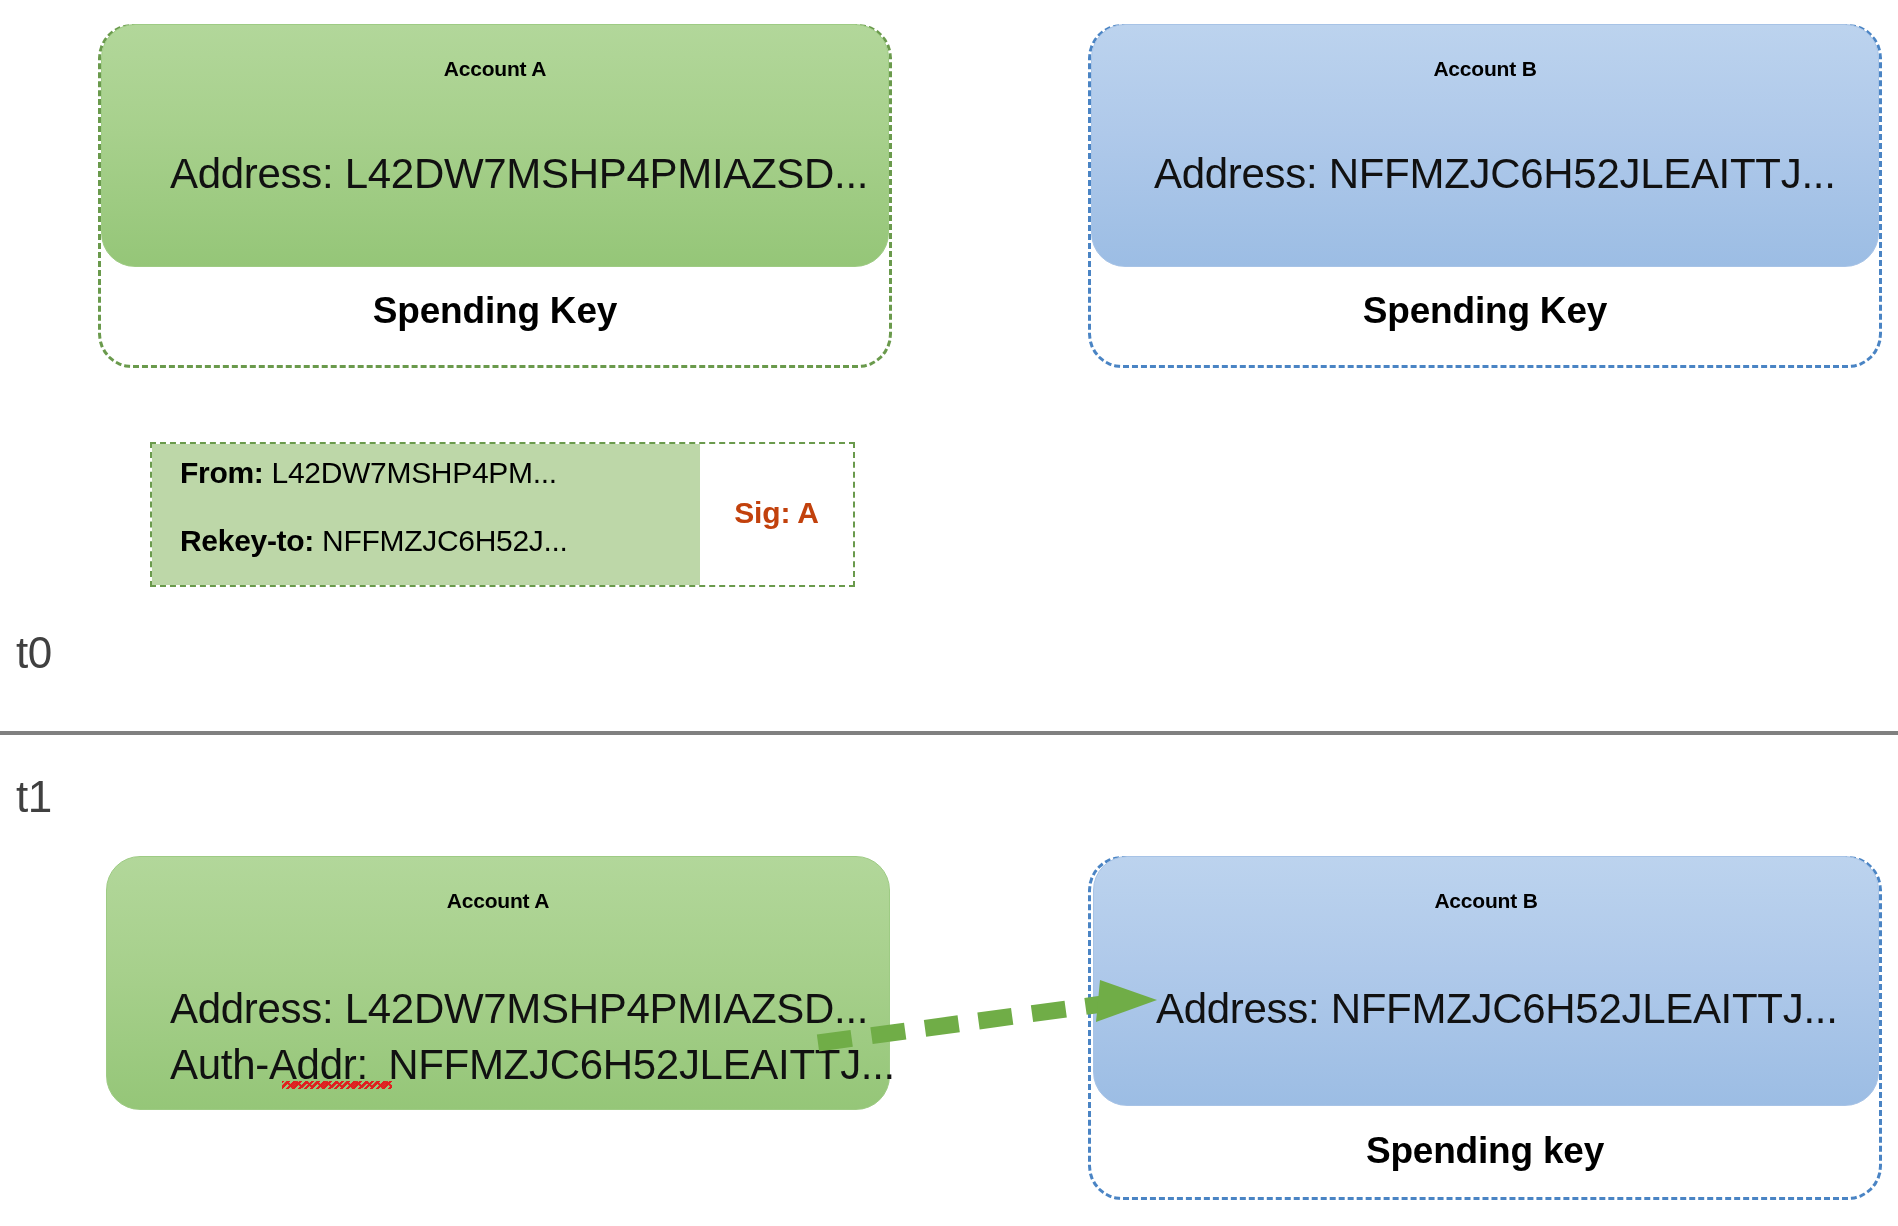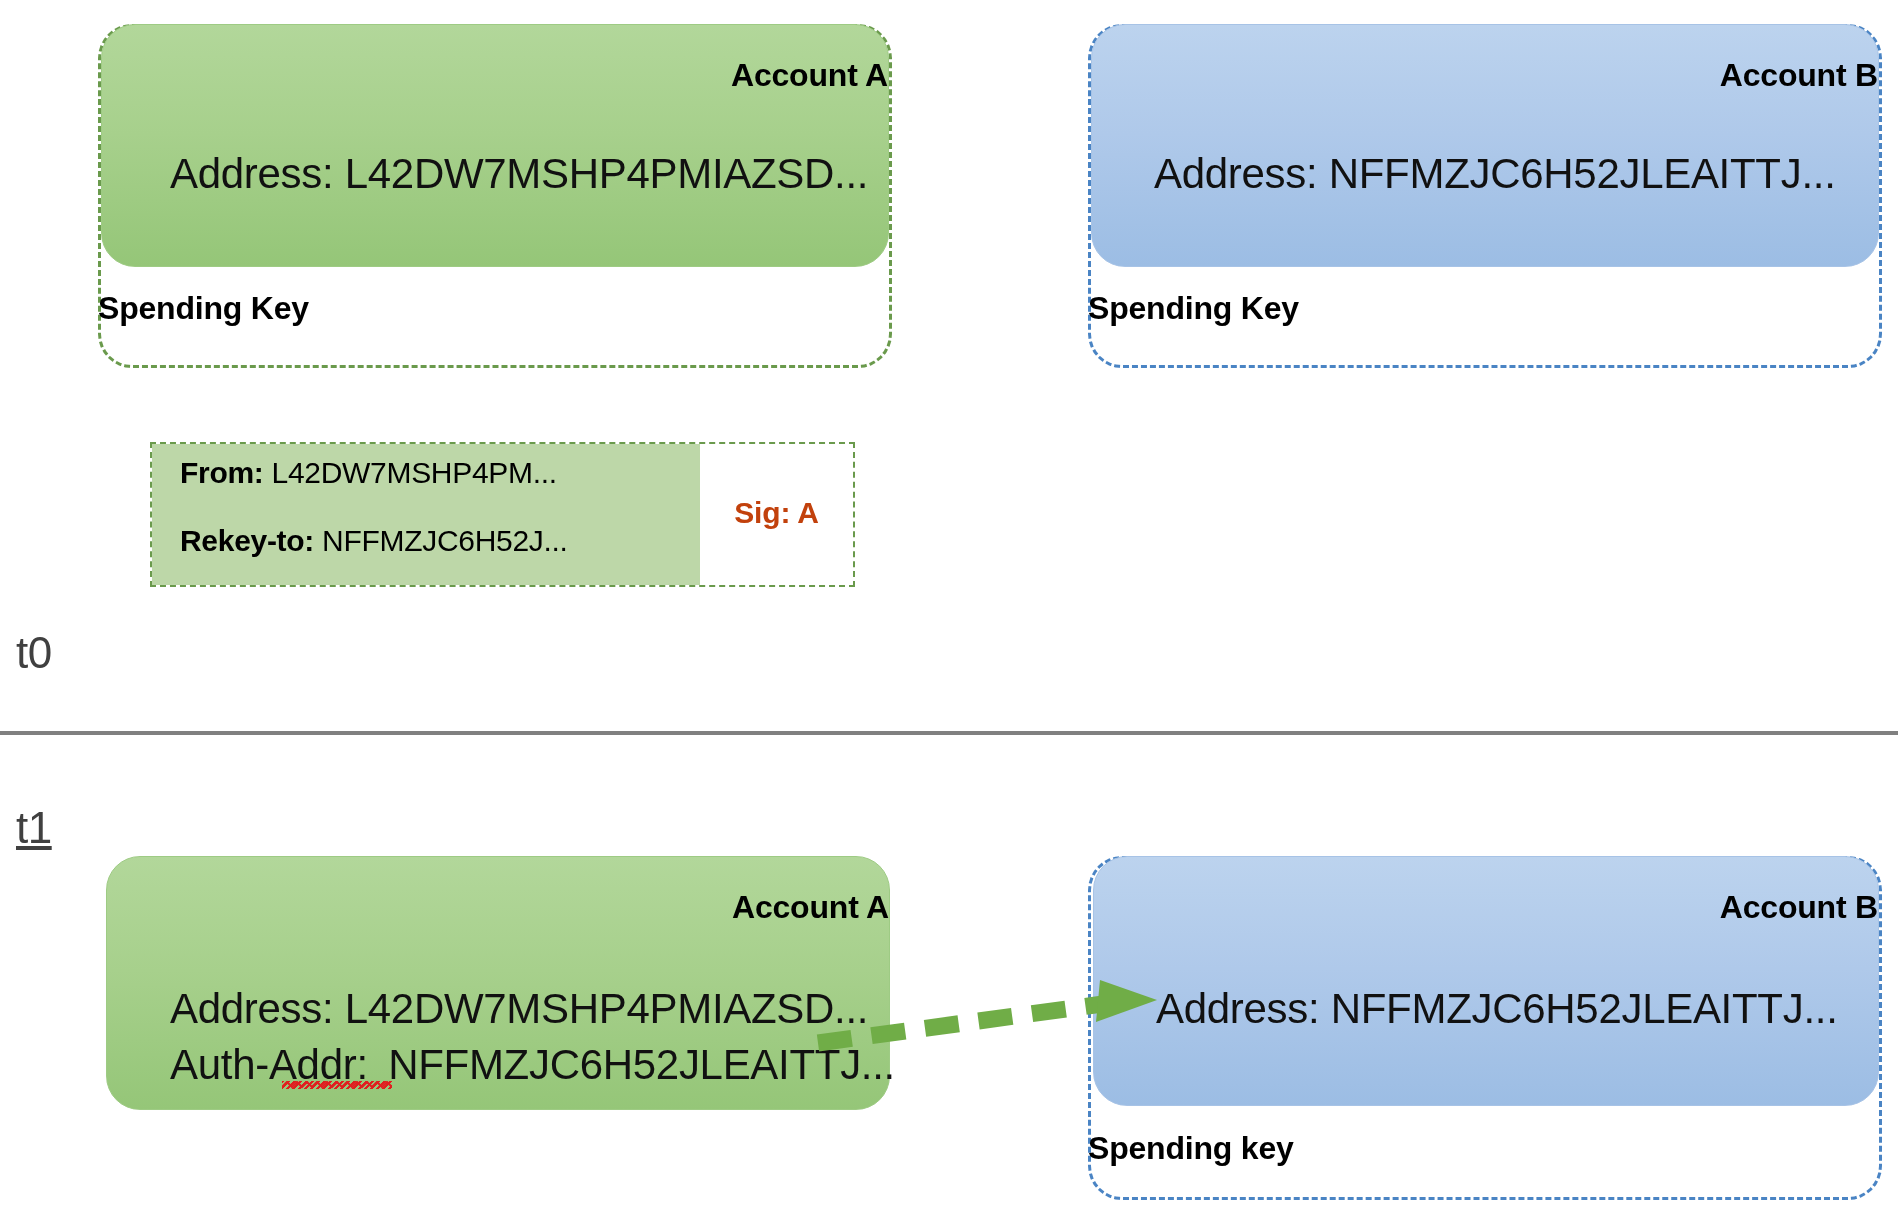--- a/index.html
+++ b/index.html
@@ -39,40 +39,40 @@
   }
   .solid-card.blue {
     background: linear-gradient(to bottom, #BCD3EE 0%, #AFC9EA 45%, #9CBDE4 100%);
     border: 1px solid #A7C3E6;
   }
 
   .card-title {
     position: absolute;
     left: 0;
     right: 0;
-    text-align: right;
+    text-align: center;
     font-weight: bold;
-    font-size: 32px;
+    font-size: 21px;
     color: #000000;
     letter-spacing: -0.2px;
   }
   .card-line {
     position: absolute;
     font-size: 42px;
     color: #111111;
     white-space: nowrap;
     letter-spacing: -0.3px;
   }
   .key-label {
     position: absolute;
     left: 0;
     right: 0;
-    text-align: left;
+    text-align: center;
     font-weight: bold;
-    font-size: 32px;
+    font-size: 37px;
     color: #000000;
     letter-spacing: -0.2px;
   }
 
   
   .squiggle {
     position: absolute;
     height: 8px;
     background-image:
       repeating-linear-gradient(135deg,
@@ -167,21 +167,21 @@
       <span style="margin-left:0;">NFFMZJC6H52J...</span>
     </div>
 
     <div class="tx-sig" style="left:548px; top:52px; width:153px;">Sig: A</div>
   </div>
 
   <div class="time-label" style="left:16px; top:628px;">t0</div>
 
   <div class="divider" style="top:731px;"></div>
 
-  <div class="time-label" style="left:16px; top:803px;text-decoration:underline;">t1</div>
+  <div class="time-label" style="left:16px; top:772px;">t1</div>
 
   <div class="solid-card green" style="left:106px; top:856px; width:784px; height:254px;">
     <div class="card-title" style="top:32px;">Account A</div>
     <div class="card-line" style="left:63px; top:128px;">Address: L42DW7MSHP4PMIAZSD...</div>
     <div class="card-line" style="left:63px; top:184px;">
       <span>Auth-Addr:</span>
       <span style="margin-left:9px;margin-top:16px;">NFFMZJC6H52JLEAITTJ...</span>
     </div>
 
     <div class="squiggle" style="left:175px; top:224px; width:110px;">

